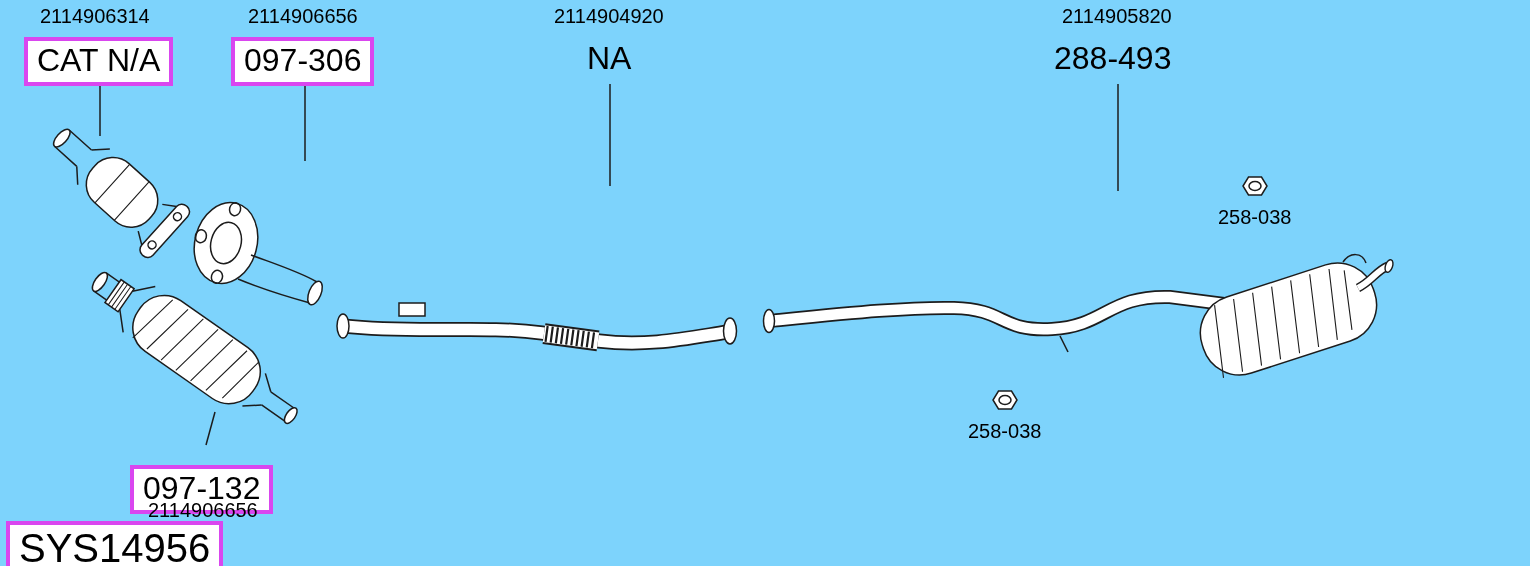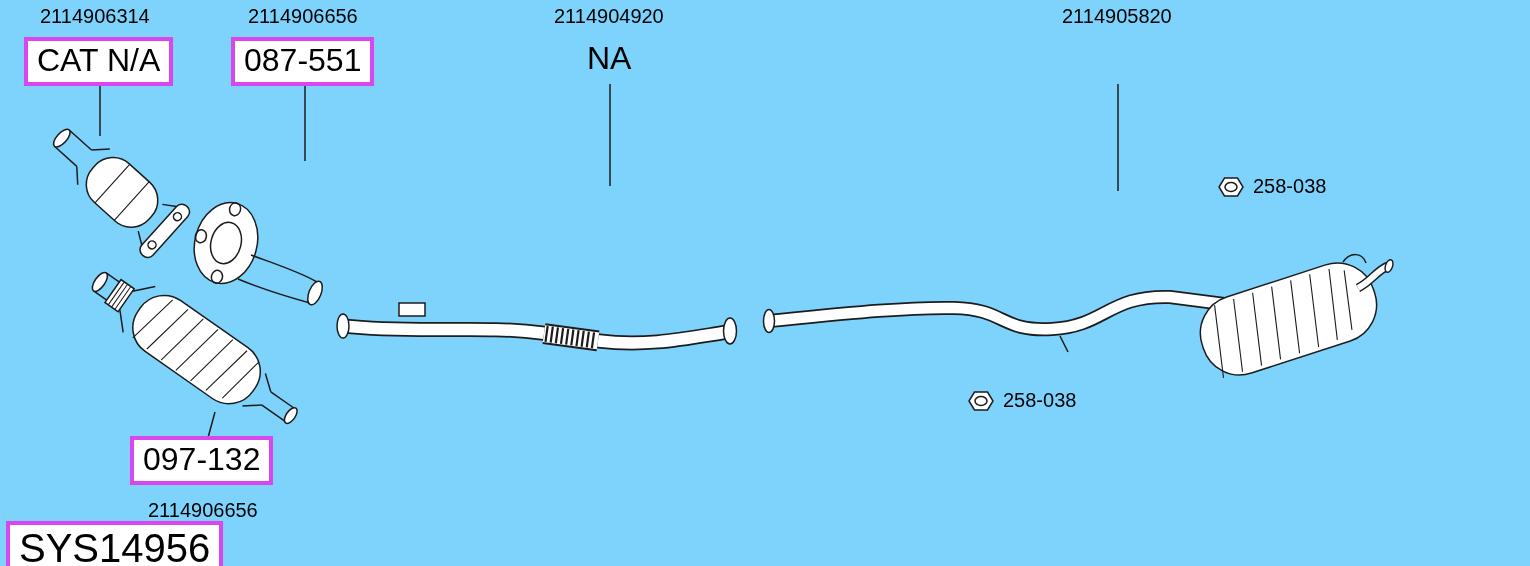--- a/index.html
+++ b/index.html
@@ -6,39 +6,39 @@
   html,body { background:#ffffff; }
   .stage {
     position:relative; width:1530px; height:566px; background:#7dd3fc;
     font-family:"Liberation Sans", sans-serif; color:#000; overflow:hidden;
   }
   .abs { position:absolute; }
   #art { left:0; top:0; }
   .ref { font-size:20px; white-space:nowrap; line-height:1.1; }
   .big { font-size:32px; white-space:nowrap; line-height:1.15; }
   .boxed { border:4px solid #d946ef; padding:1px 9px 3px 9px; background:#fff; display:inline-block; }
-  .inline-callout { display:flex; align-items:center; gap:9px; }
+  .inline-callout { display:flex; align-items:center; gap:9px;flex-direction:column; }
   .inline-callout .lbl { font-size:20px; white-space:nowrap; }
 
   #ref1 { left:40px;   top:5px; }
   #box1 { left:24px;   top:37px; }
   #ref2 { left:248px;  top:5px; }
   #box2 { left:231px;  top:37px; }
   #ref3 { left:554px;  top:5px; }
   #lbl3 { left:587px;  top:40px;text-align:center; }
   #ref4 { left:1062px; top:5px; }
   #lbl4 { left:1054px; top:40px; }
 
   #c1 { left:1218px; top:175px; }
   #c2 { left:1246px; top:209px; }
   #c3 { left:731px;  top:345px; }
   #c4 { left:956px;  top:344px; }
   #c5 { left:968px;  top:389px; }
 
-  #box5 { left:130px; top:436px; }
+  #box5 { left:130px; top:465px; }
   #ref5 { left:148px; top:499px; }
   #sysbox { left:6px; top:521px; font-size:40px; }
 </style>
 </head>
 <body>
 
 <div class="stage">
 
   <svg id="art" class="abs" width="1530" height="566" viewBox="0 0 1530 566" aria-hidden="true">
 
@@ -115,26 +115,27 @@
       <path d="M1358 288 C1372 281 1376 271 1388 266" stroke="#ffffff" stroke-width="6" fill="none"></path>
       <ellipse cx="1389" cy="266" rx="3.5" ry="6.5" fill="#fff" stroke="#1c1c1c" stroke-width="1.4" transform="rotate(20 1389 266)"></ellipse>
       <path d="M1343 262 C1350 252 1362 252 1366 263" stroke="#1c1c1c" stroke-width="1.5" fill="none"></path>
     </g>
   </svg>
 
   <div id="ref1" class="abs ref">2114906314</div>
   <div id="box1" class="abs big boxed">CAT N/A</div>
 
   <div id="ref2" class="abs ref">2114906656</div>
-  <div id="box2" class="abs big boxed">087-551</div>
+  <div id="box2" class="abs big boxed">097-306</div>
 
   <div id="ref3" class="abs ref">2114904920</div>
   <div id="lbl3" class="abs big">NA</div>
 
   <div id="ref4" class="abs ref">2114905820</div>
+  <div id="lbl4" class="abs big">288-493</div>
 
   <div id="c1" class="abs inline-callout">
     <svg width="26" height="22" viewBox="0 0 26 22">
       <g fill="#fff" stroke="#1c1c1c" stroke-width="1.5">
         <polygon points="6.5,2 19.5,2 25,11 19.5,20 6.5,20 1,11"></polygon>
         <ellipse cx="13" cy="11" rx="6" ry="4.5" fill="none"></ellipse>
       </g>
     </svg>
     <span class="lbl">258-038</span>
   </div>

